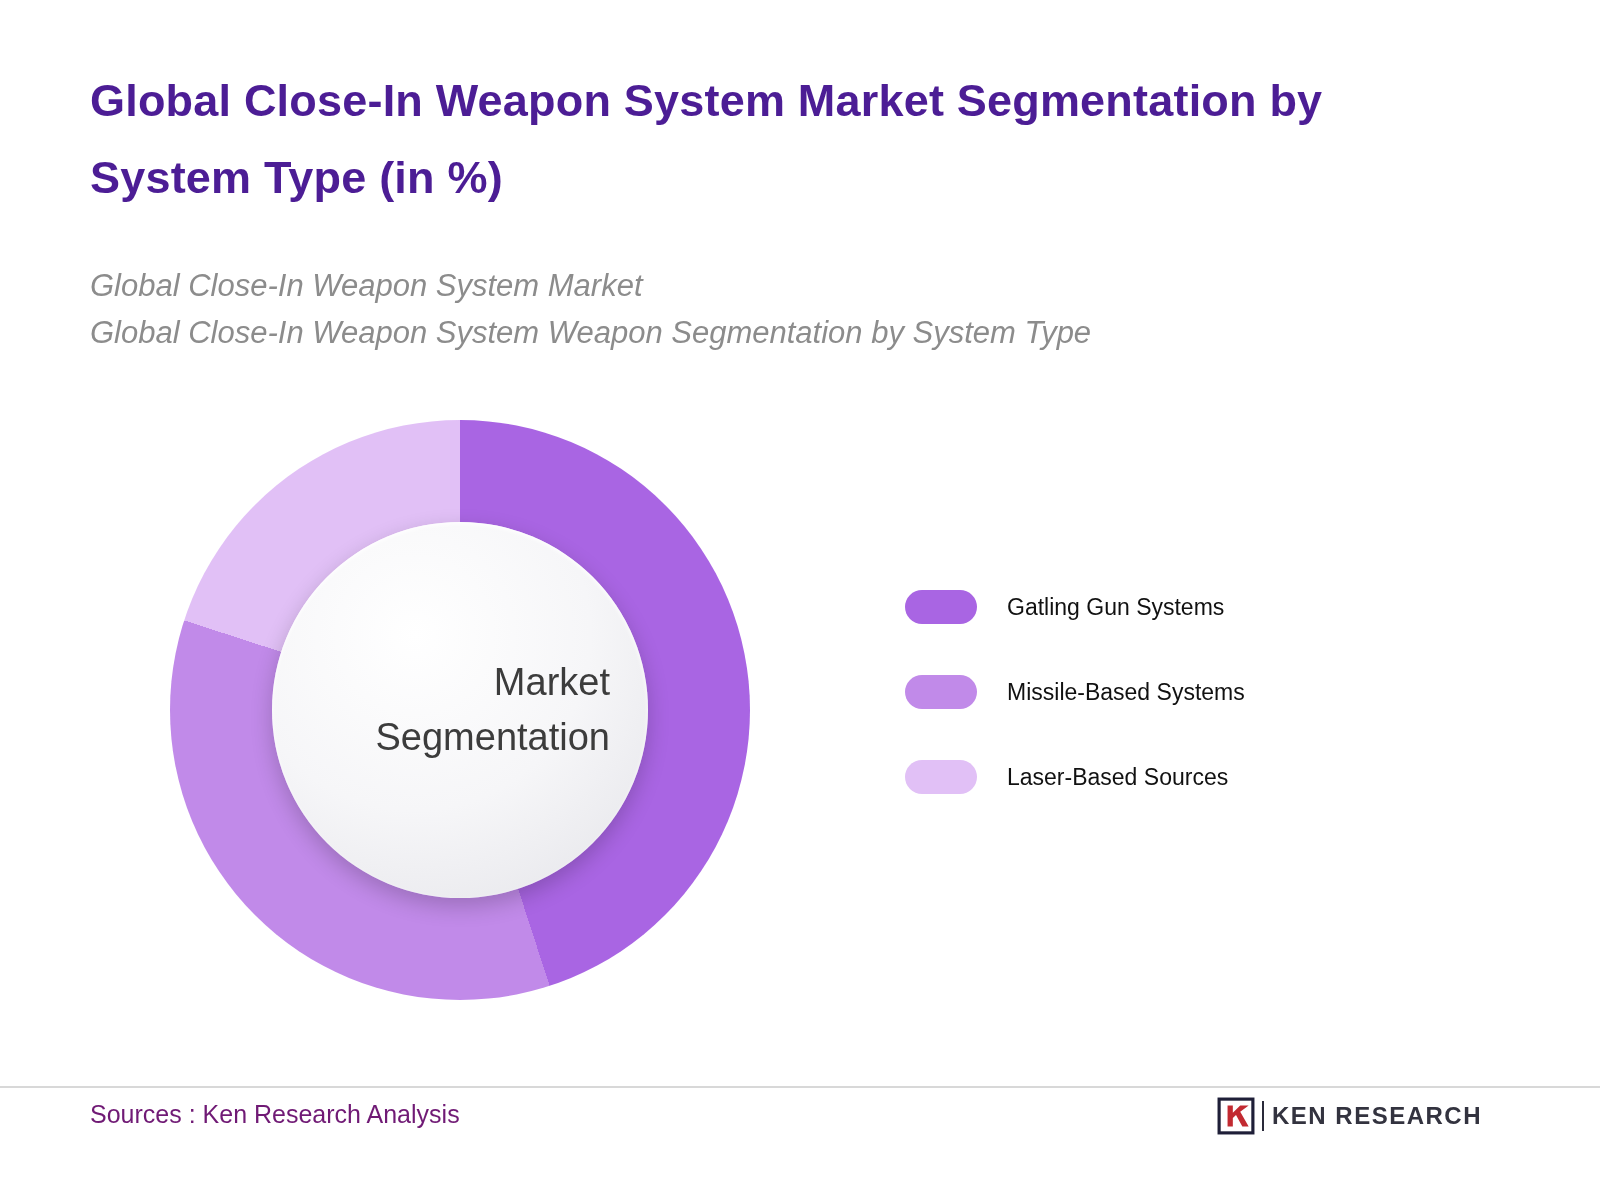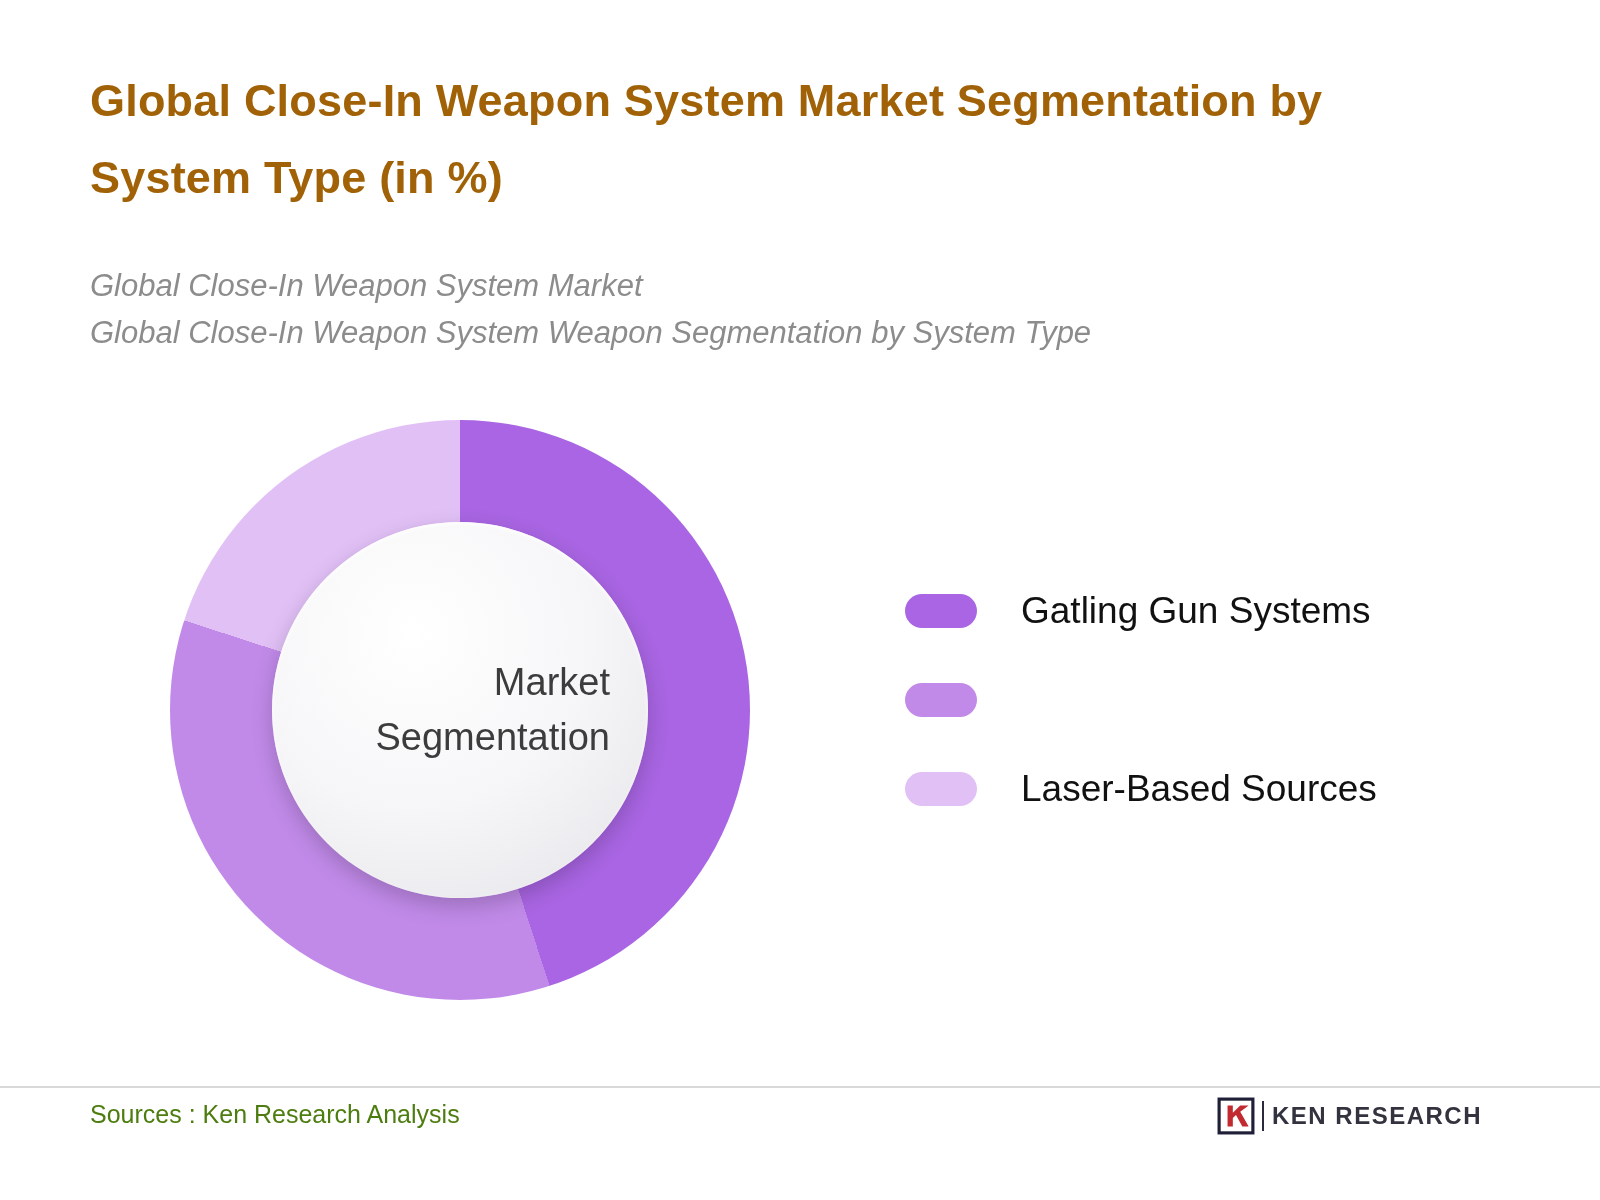--- a/index.html
+++ b/index.html
@@ -12,21 +12,21 @@
     overflow: hidden;
     font-family: "Liberation Sans", sans-serif;
   }
   .title {
     position: absolute;
     left: 90px;
     top: 62px;
     width: 1400px;
     font-size: 45px;
     font-weight: 700;
-    color: #a16207;
+    color: #4c1d95;
     line-height: 1.72;
     letter-spacing: 0.2px;
   }
   .subtitle {
     position: absolute;
     left: 90px;
     top: 262px;
     width: 1400px;
     font-size: 31px;
     font-weight: 400;
@@ -79,39 +79,39 @@
     align-items: center;
     margin-bottom: 51px;
   }
   .legend-swatch {
     width: 72px;
     height: 34px;
     border-radius: 17px;
     flex: 0 0 auto;
   }
   .legend-label {
-    margin-left: 44px;
-    font-size: 37px;
+    margin-left: 30px;
+    font-size: 23px;
     color: #111111;
     white-space: nowrap;
   }
   .footer-divider {
     position: absolute;
     left: 0;
     top: 1086px;
     width: 1600px;
     height: 2px;
     background: #d8d8d8;
   }
   .sources-text {
     position: absolute;
     left: 90px;
     top: 1100px;
     font-size: 25px;
-    color: #4d7c0f;
+    color: #701a75;
   }
   .logo {
     position: absolute;
     right: 118px;
     top: 1097px;
     display: flex;
     align-items: center;
     margin-left: 32px;
   }
   .logo-icon { width: 38px; height: 38px; display: block; }
@@ -148,20 +148,21 @@
     </div>
   </div>
 
   <div class="legend">
     <div class="legend-row">
       <span class="legend-swatch" style="background: rgb(169, 101, 227);"></span>
       <span class="legend-label">Gatling Gun Systems</span>
     </div>
     <div class="legend-row">
       <span class="legend-swatch" style="background: rgb(193, 138, 233);"></span>
+      <span class="legend-label">Missile-Based Systems</span>
     </div>
     <div class="legend-row">
       <span class="legend-swatch" style="background: rgb(225, 192, 246);"></span>
       <span class="legend-label">Laser-Based Sources</span>
     </div>
   </div>
 
   <div class="footer-divider"></div>
 
   <div class="sources-text">Sources : Ken Research Analysis</div>

